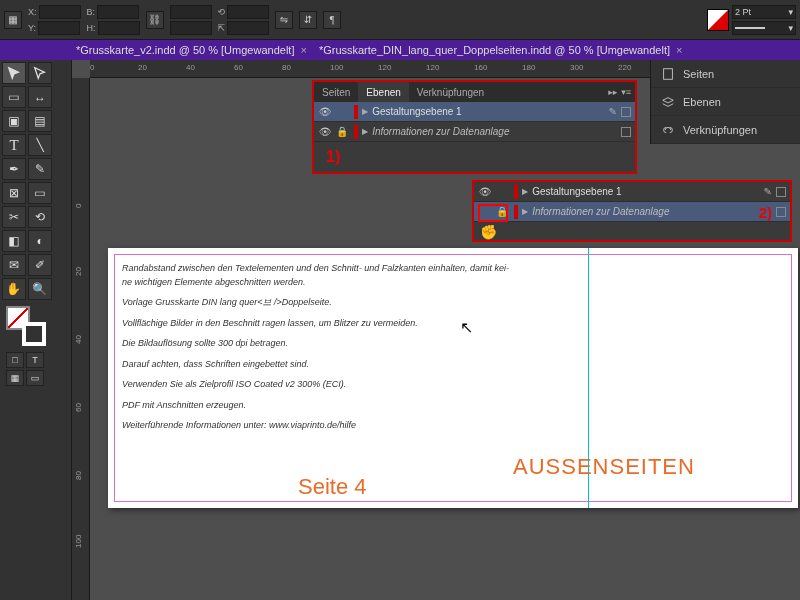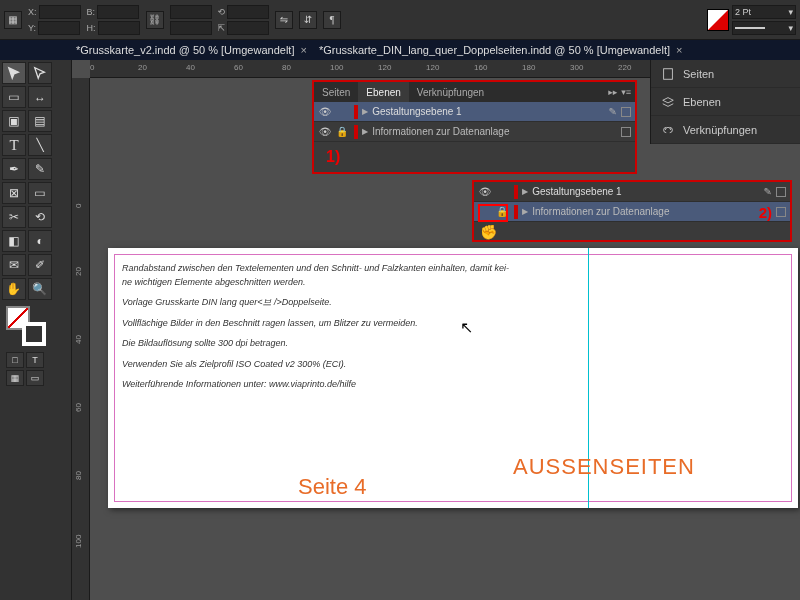--- a/index.html
+++ b/index.html
@@ -9,21 +9,21 @@
   .topbar { height: 40px; background: #323232; border-bottom: 1px solid #1a1a1a; display: flex; align-items: center; padding: 0 4px; gap: 6px; }
   .topbar .grp { display: flex; align-items: center; gap: 3px; }
   .topbar .fld { display: flex; flex-direction: column; gap: 2px; }
   .topbar .pair { display: flex; align-items: center; gap: 2px; font-size: 9px; color: #aaa; }
   .topbar .pair input { width: 42px; height: 14px; background: #262626; border: 1px solid #1a1a1a; color: #ccc; font-size: 9px; padding: 0 2px; }
   .topbar .ico { width: 18px; height: 18px; background: #3a3a3a; border: 1px solid #1a1a1a; display: flex; align-items: center; justify-content: center; font-size: 10px; }
   .strokebox { width: 64px; height: 14px; background: #262626; border: 1px solid #1a1a1a; font-size: 9px; padding: 0 2px; display: flex; align-items: center; justify-content: space-between; }
   .swatch-red { width: 22px; height: 22px; background: linear-gradient(135deg, #fff 48%, #d00 52%); border: 1px solid #000; }
   
   
-  .doctabs { height: 20px; background: #0f172a; display: flex; align-items: center; padding-left: 70px; }
+  .doctabs { height: 20px; background: #4c1d95; display: flex; align-items: center; padding-left: 70px; }
   .doctab { color: #ddd; font-size: 11px; padding: 0 6px; height: 20px; display: flex; align-items: center; gap: 6px; }
   .doctab .close { color: #aaa; }
   
   
   .main { position: absolute; top: 60px; left: 0; right: 0; bottom: 0; display: flex; }
   
   
   .ltoolbar { width: 72px; background: #323232; border-right: 1px solid #1a1a1a; padding: 2px; }
   .ltoolbar .row { display: flex; gap: 2px; margin-bottom: 2px; }
   .tool { width: 24px; height: 22px; background: #3a3a3a; border: 1px solid #222; display: flex; align-items: center; justify-content: center; font-size: 12px; color: #ddd; }
@@ -74,21 +74,21 @@
   .panel .tabs { height: 20px; background: #2c2c2c; display: flex; align-items: center; }
   .panel .tabs .tab { padding: 0 8px; height: 20px; display: flex; align-items: center; color: #aaa; }
   .panel .tabs .tab.act { background: #3a3a3a; color: #eee; }
   .panel .tabs .ctrl { margin-left: auto; display: flex; gap: 4px; padding-right: 4px; color: #aaa; font-size: 9px; }
   .panel .row { height: 20px; display: flex; align-items: center; gap: 4px; padding: 0 4px; border-bottom: 1px solid #2e2e2e; }
   .panel .row .eye { width: 14px; text-align: center; }
   .panel .row .lock { width: 14px; text-align: center; color: #888; }
   .panel .row .tri { color: #aaa; font-size: 8px; }
   .panel .row .cbar { width: 4px; height: 14px; background: #c00; }
   .panel .row .nm { flex: 1; color: #ddd; }
-  .panel .row .nm.ital { color: #bbb; }
+  .panel .row .nm.ital { font-style: italic; color: #bbb; }
   .panel .row .pen { color: #aaa; }
   .panel .row .box { width: 10px; height: 10px; border: 1px solid #888; }
   .panel .row.sel { background: #4a5a7a; }
   .panel .label1 { position: absolute; left: 12px; top: 66px; color: #e00; font-size: 16px; font-weight: bold; }
   
   
   .panel2 { top: 120px; left: 400px; width: 320px; border: 2px solid #c00; }
   .panel2 .row.sel2 { background: #4a5a7a; }
   .panel2 .hl { position: absolute; left: 4px; top: 22px; width: 30px; height: 18px; border: 2px solid #f00; }
   .panel2 .label2 { position: absolute; right: 18px; top: 22px; color: #e00; font-size: 15px; font-weight: bold; }
@@ -271,21 +271,23 @@
       </div>
 
       <div class="page">
         <div class="margin"></div>
         <div class="spine"></div>
         <div class="txt">
           <p><span>Randabstand zwischen den Textelementen und den Schnitt- und Falzkanten einhalten, damit kei-</span><br><span>ne wichtigen Elemente abgeschnitten werden.</span></p>
           <p><span>Vorlage Grusskarte DIN lang quer</span>&lt;브 /&gt;<span>Doppelseite.</span></p>
           <p>Vollflächige Bilder in den Beschnitt ragen lassen, um Blitzer zu vermeiden.</p>
           <p>Die Bildauflösung sollte 300 dpi betragen.</p>
+          <p>Darauf achten, dass Schriften eingebettet sind.</p>
           <p>Verwenden Sie als Zielprofil ISO Coated v2 300% (ECI).</p>
+          <p>PDF mit Anschnitten erzeugen.</p>
           <p>Weiterführende Informationen unter: www.viaprinto.de/hilfe</p>
         </div>
         <div class="seite4">Seite 4</div>
         <div class="aussen">AUSSENSEITEN</div>
       </div>
 
       <div class="cursor">↖</div>
     </div>
 
     <div class="rdock">

